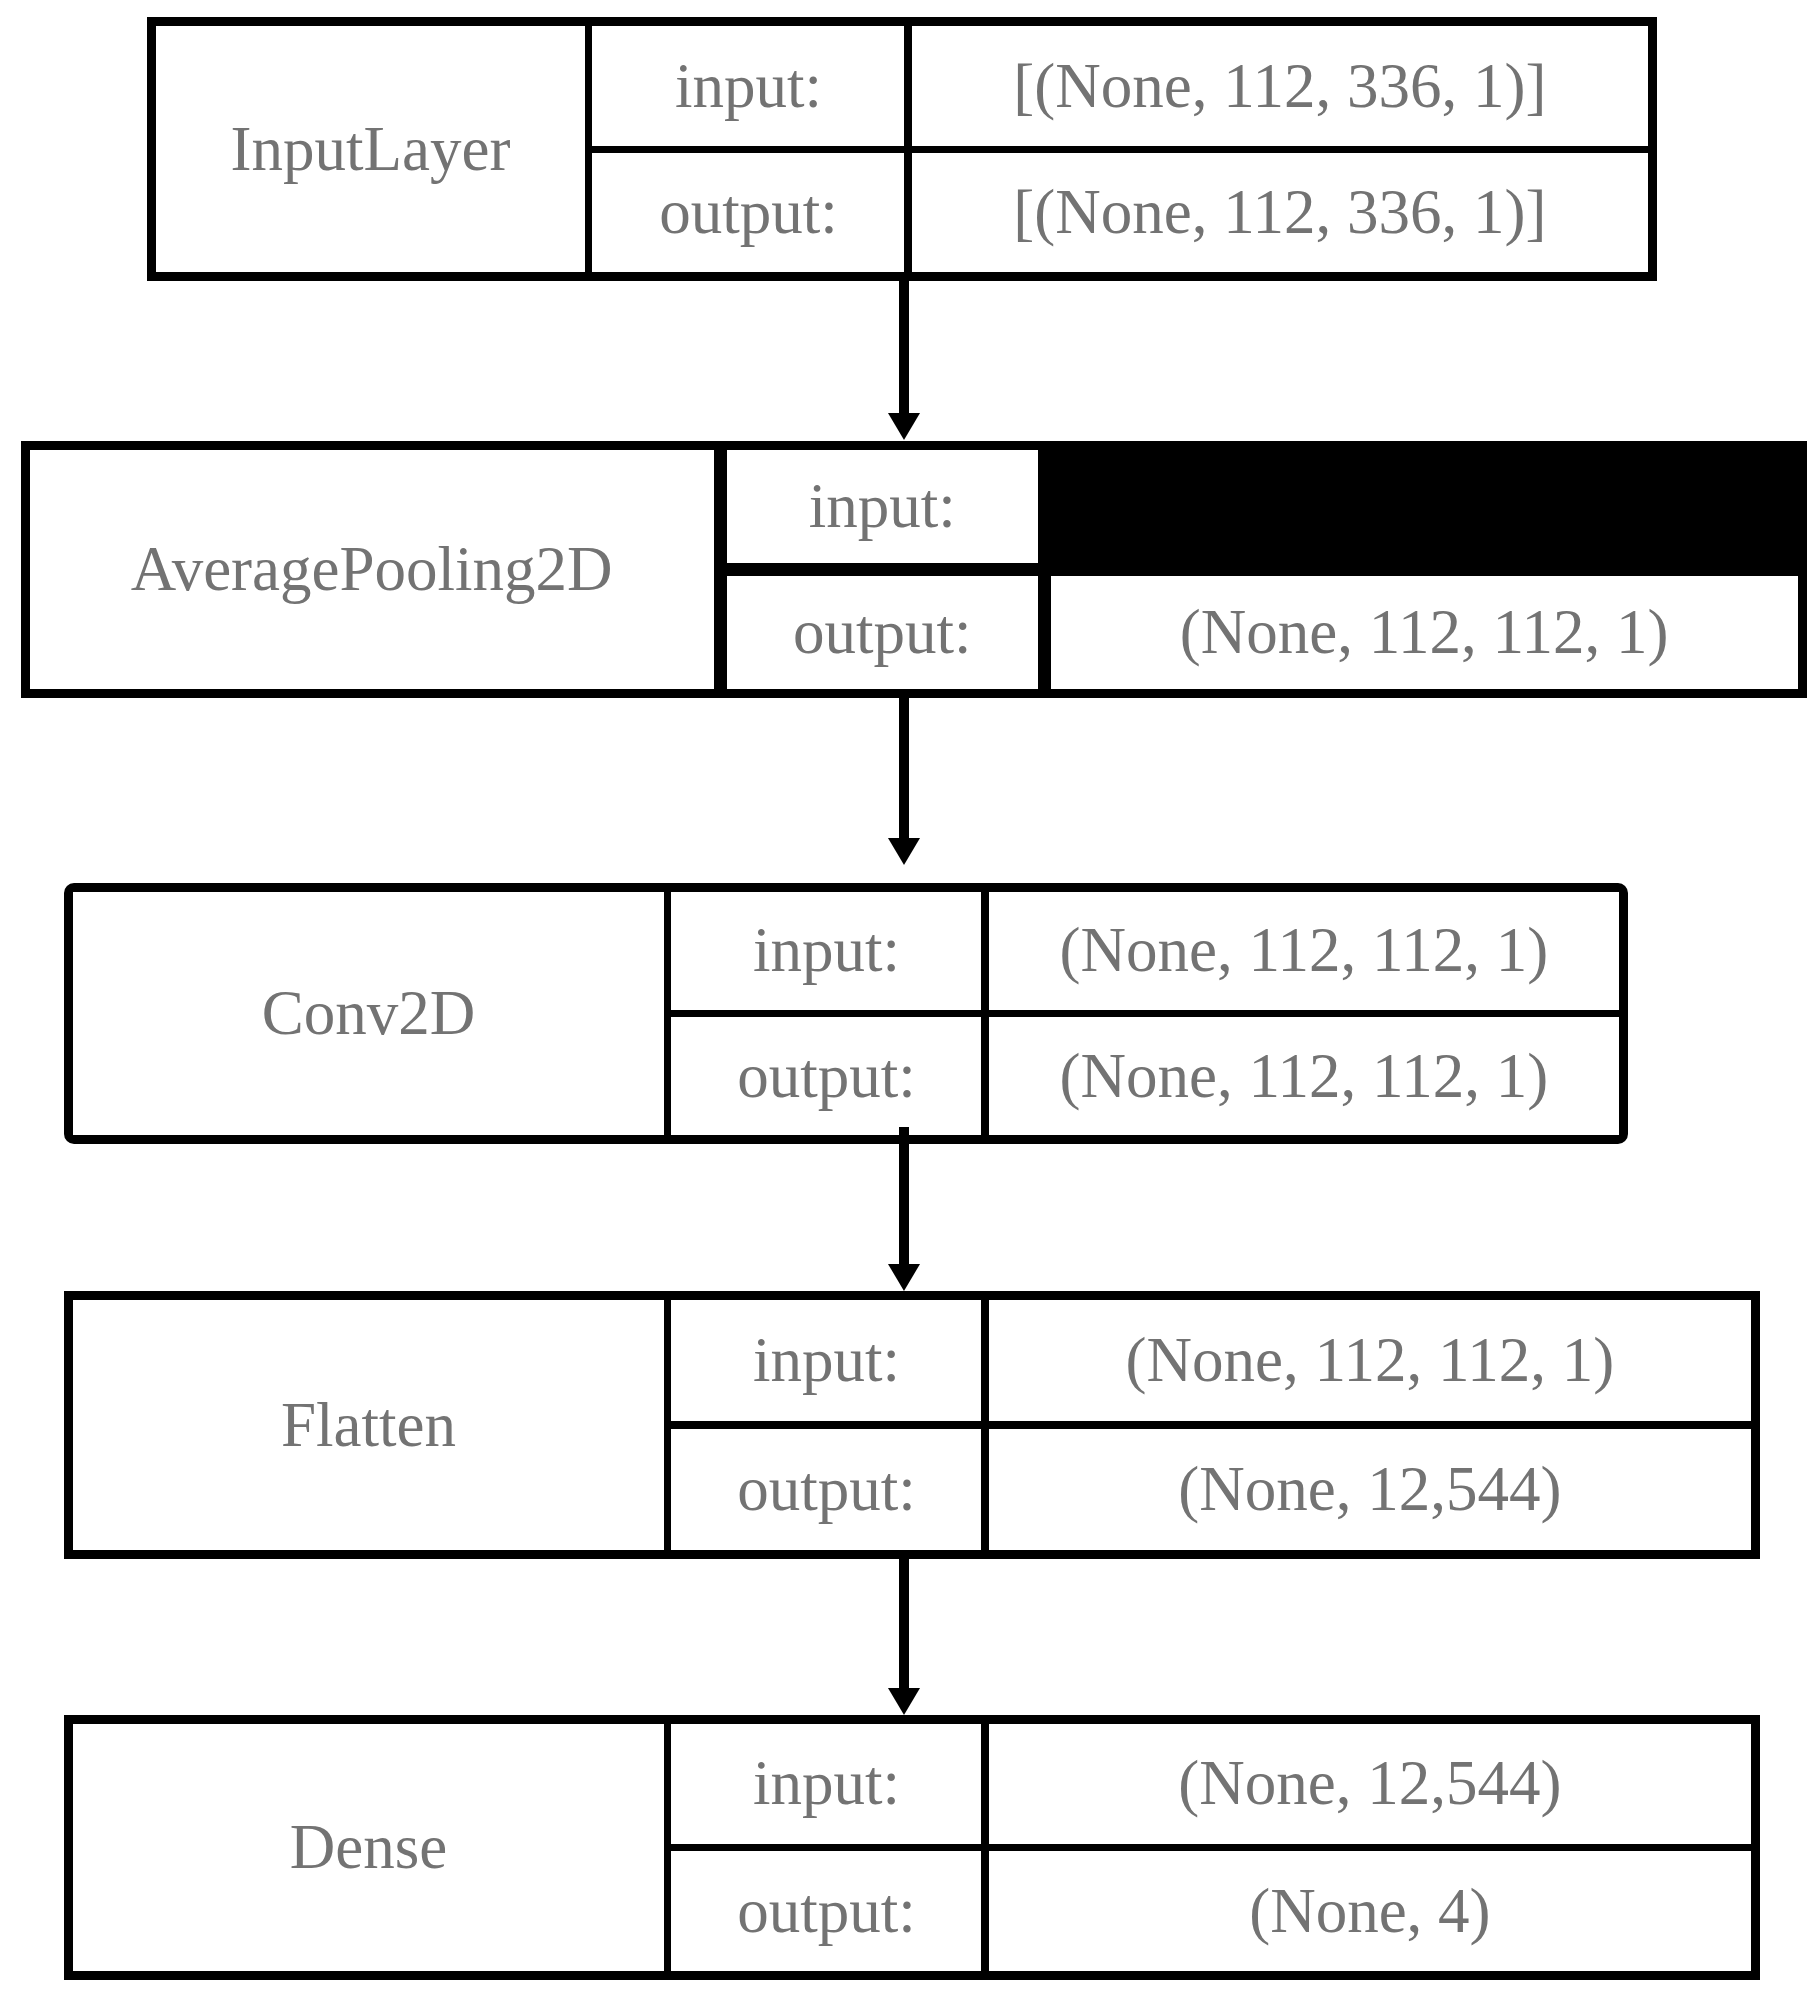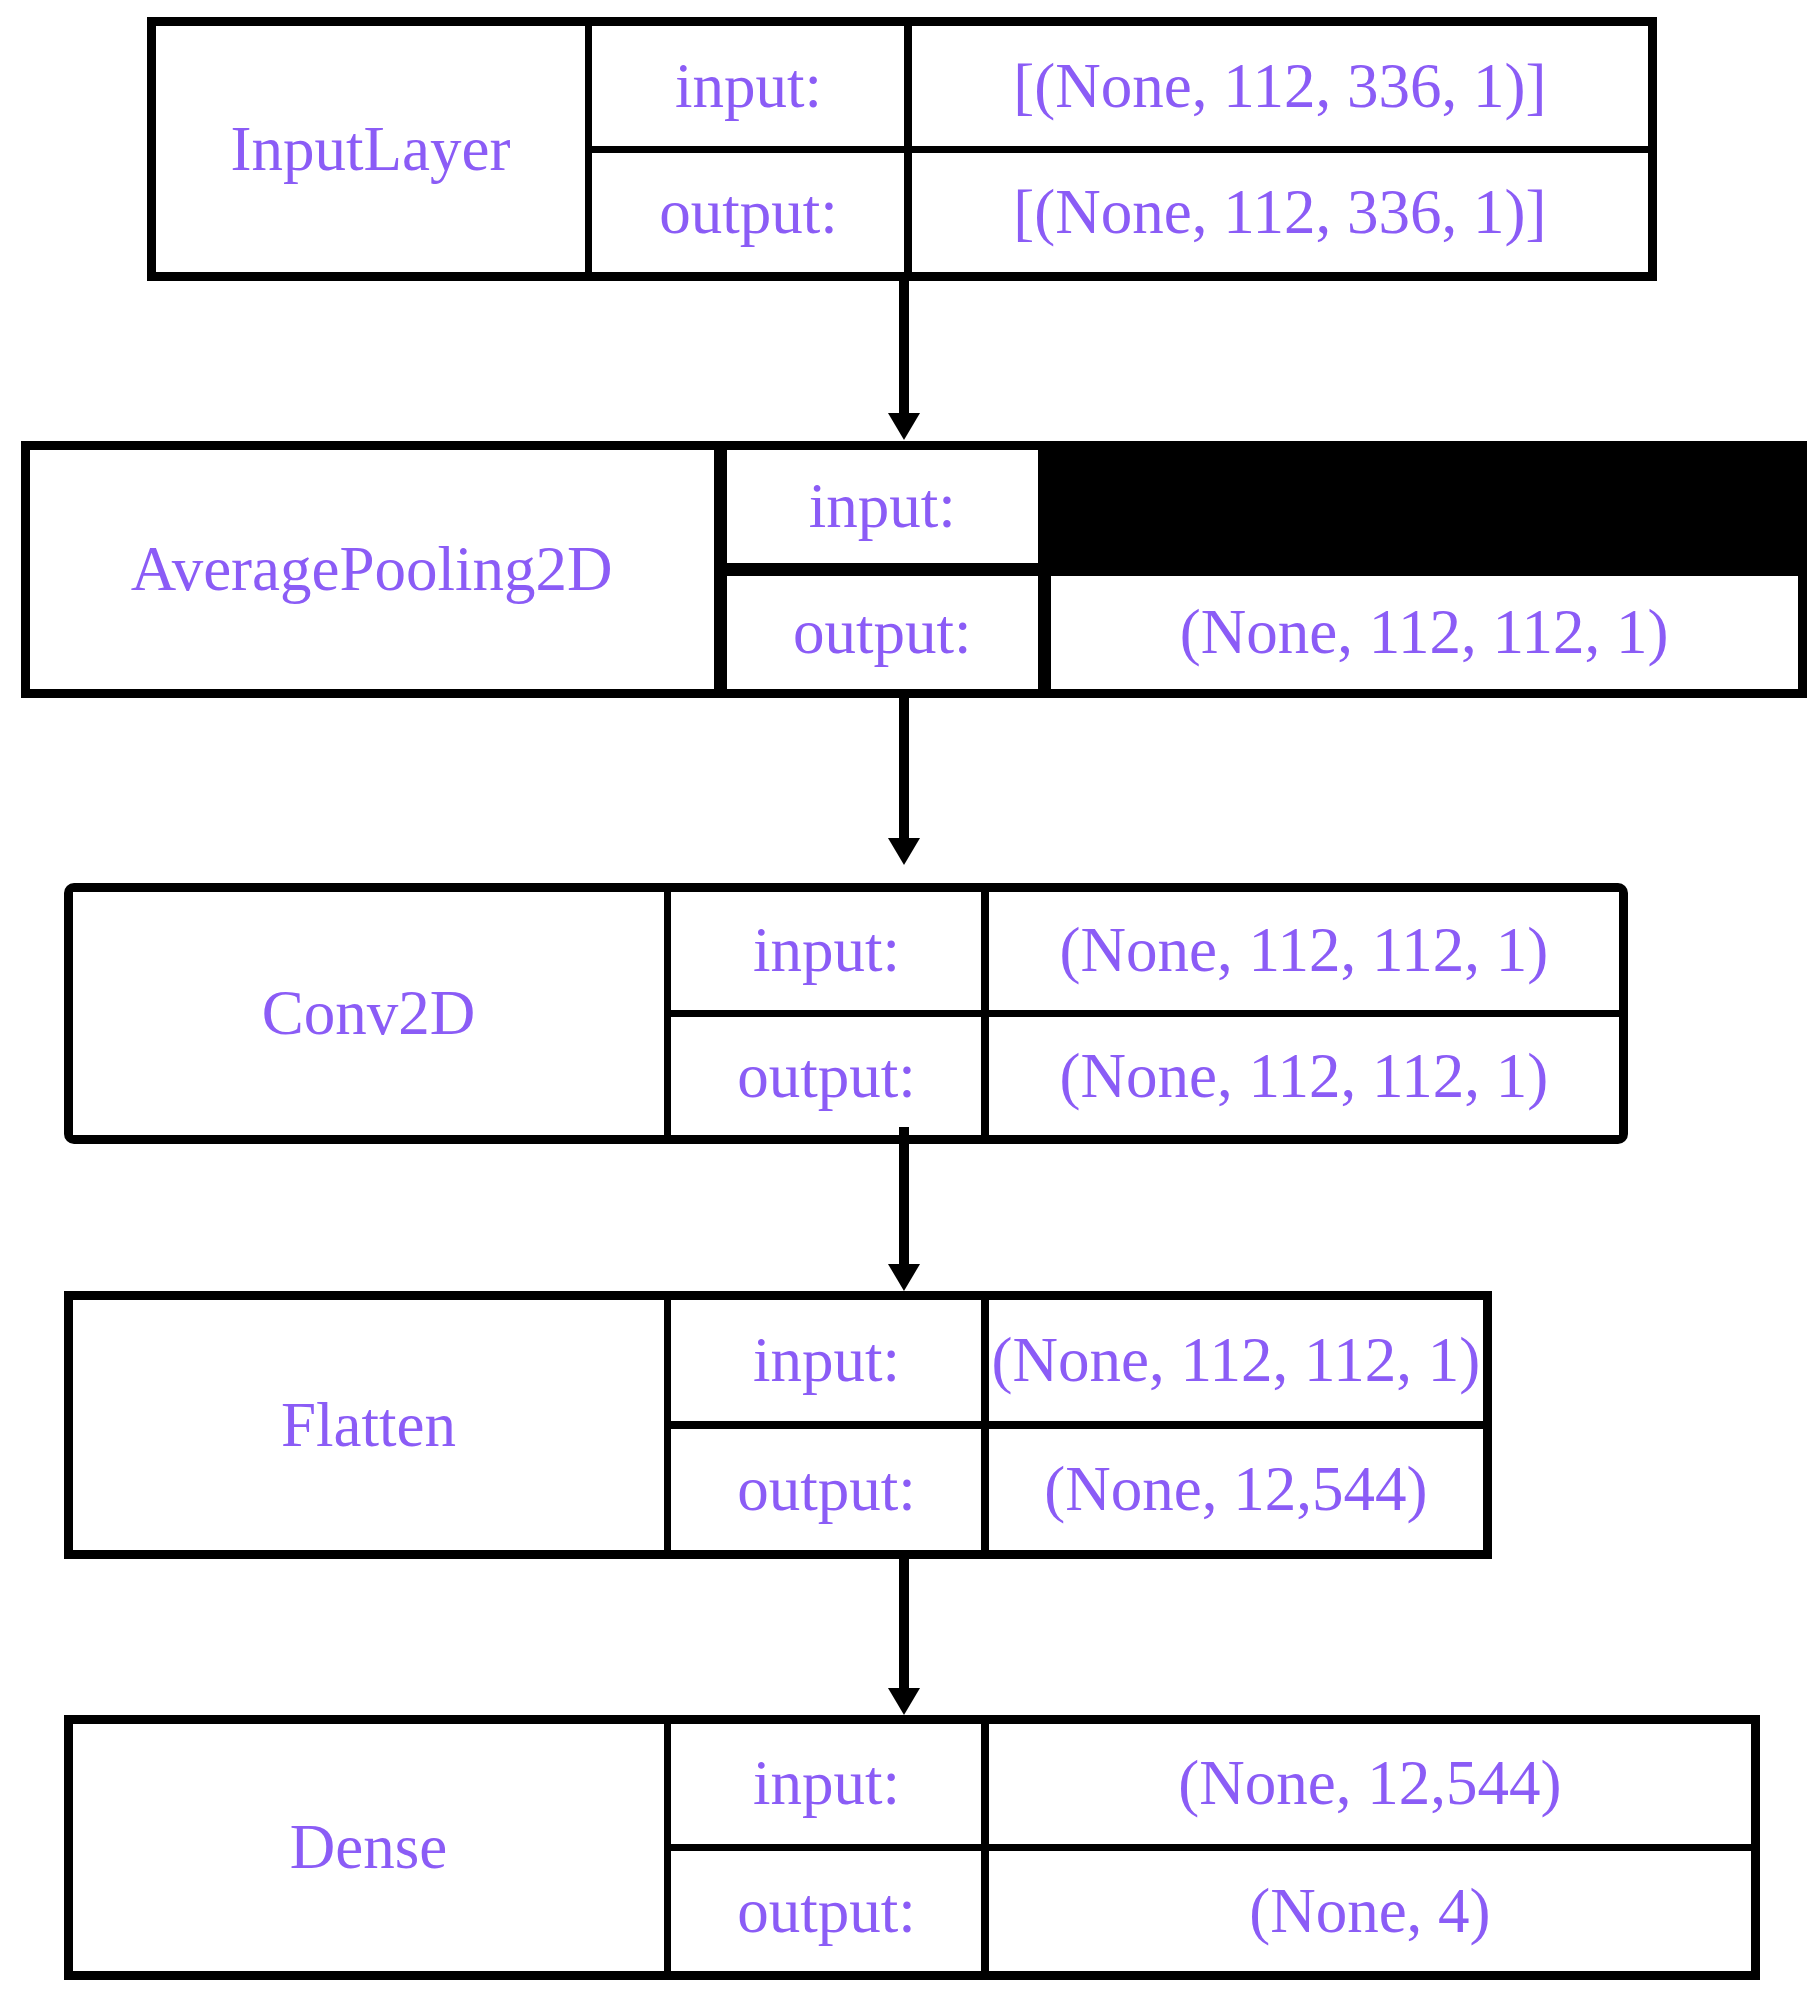--- a/index.html
+++ b/index.html
@@ -6,21 +6,21 @@
     margin: 0;
     padding: 0;
     background: #ffffff;
   }
   #canvas {
     position: relative;
     width: 1816px;
     height: 2011px;
     background: #ffffff;
     font-family: "Liberation Serif", "DejaVu Serif", serif;
-    color: #8b5cf6;
+    color: #737373;
   }
   .node {
     position: absolute;
     display: grid;
     grid-template-rows: 1fr 1fr;
     gap: 7.4px;                 
     background: #000000;      
     border: 9px solid #000000;
     box-sizing: border-box;
   }
@@ -93,21 +93,21 @@
     <div class="cell val-in">(None, 112, 112, 1)</div>
     <div class="cell lbl-out">output:</div>
     <div class="cell val-out">(None, 112, 112, 1)</div>
   </div>
 
   <div>
     <div class="arrow-shaft" style="left:899px; top:1127px; height:140px;"></div>
     <div class="arrow-head" style="left:888px; top:1264px;"></div>
   </div>
 
-  <div class="node" style="left:64px; top:1291px; width:1428px; height:268px; grid-template-columns:591px 310px 1fr;">
+  <div class="node" style="left:64px; top:1291px; width:1696px; height:268px; grid-template-columns:591px 310px 1fr;">
     <div class="cell name-cell">Flatten</div>
     <div class="cell lbl-in">input:</div>
     <div class="cell val-in">(None, 112, 112, 1)</div>
     <div class="cell lbl-out">output:</div>
     <div class="cell val-out">(None, 12,544)</div>
   </div>
 
   <div>
     <div class="arrow-shaft" style="left:899px; top:1559px; height:131px;"></div>
     <div class="arrow-head" style="left:888px; top:1688px;"></div>

